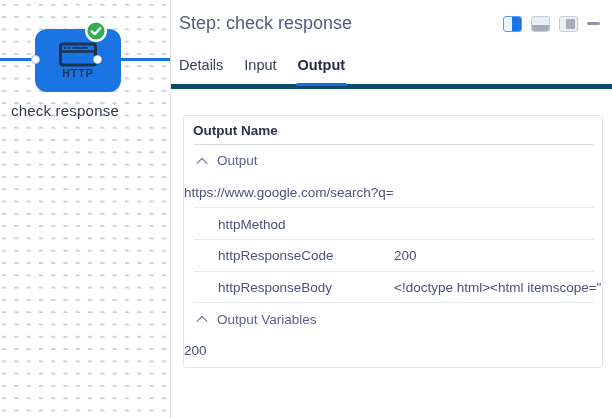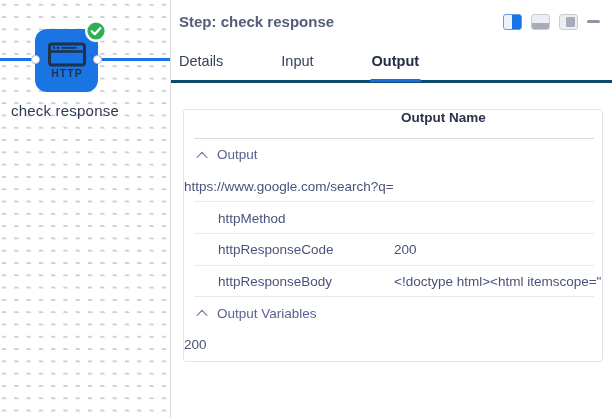--- a/index.html
+++ b/index.html
@@ -14,21 +14,21 @@
   .canvas {
     position:absolute; left:0; top:0; width:170px; height:418px;
     background-color:#fff;
     background-image:radial-gradient(2.6px 1.1px at 4px 5px, rgba(150,162,178,.50) 97%, transparent 100%);
     background-size:12.3px 12.3px;
   }
   .edge { position:absolute; height:3px; background:#1b74e4; top:58px; }
   .edge.left  { left:0; width:32px; }
   .edge.right { left:101px; width:69px; }
   .node {
-    position:absolute; left:35px; top:29px; width:63px; height:63px;
+    position:absolute; left:35px; top:29px; width:86px; height:63px;
     background:#1b74e4; border-radius:12px;
     display:flex; align-items:center; justify-content:center;
   }
   .port {
     position:absolute; width:9px; height:9px; border-radius:50%;
     background:#fff; border:1px solid #b7c1cd; top:55px;
     box-shadow:0 0 2px rgba(0,0,0,.15);
   }
   .port.left  { left:31px; }
   .port.right { left:93px; }
@@ -40,55 +40,55 @@
 
   
   .panel {
     position:absolute; left:170px; top:0; width:442px; height:418px;
     background:#fff; border-left:1px solid #dbdfe5;
   }
   .panel-header {
     display:flex; align-items:center; justify-content:space-between;
     padding:13px 12px 0 8px;
   }
-  .panel-title { font-size:15px; font-weight:700; color:#555c7c; }
+  .panel-title { font-size:18px; font-weight:400; color:#555c7c; }
   .header-actions { display:flex; align-items:center; gap:9px; }
   .layout-icon {
     width:19px; height:16px; border-radius:3px; cursor:pointer;
     border:1px solid #c7ccd6; background:#eceef2; position:relative; overflow:hidden;
   }
   .layout-icon.split {
     border-color:#5d9bed;
     background:linear-gradient(to right, #eaf3fe 50%, #1b74e4 50%);
   }
   .layout-icon.bottom::after {
     content:""; position:absolute; left:0; right:0; bottom:0; height:6px; background:#a6acba;
   }
   .layout-icon.rightpane::after {
     content:""; position:absolute; right:2px; top:2px; bottom:2px; width:9px;
     background:#a6acba; border-radius:1px;
   }
   .minimize { width:13px; height:2.5px; border-radius:2px; background:#8d94a4; cursor:pointer; }
 
-  .tabs { display:flex; padding:0 8px; margin-top:23px; border-bottom:3px solid #0c4a6e;gap:37px; }
+  .tabs { display:flex; padding:0 8px; margin-top:23px; border-bottom:5px solid #0c4a6e; }
   .tab {
     margin-right:21px; padding-bottom:11px; font-size:14.5px; color:#35405c;
     position:relative; cursor:pointer;
   }
   .tab.active { font-weight:700; color:#222c44; }
   .tab.active::after {
     content:""; position:absolute; left:-2px; right:-2px; bottom:-2px;
     height:3px; border-radius:2px; background:#1b6be0;
   }
 
   .output-table {
     margin:26px 9px 0 12px; width:420px;
     border:1px solid #e2e5ec; border-radius:3px; background:#fff;
   }
-  .thead { display:flex; align-items:flex-end; height:29px; position:relative;flex-direction:column; }
+  .thead { display:flex; align-items:center; height:29px; position:relative; }
   .thead .cell-name, .thead .cell-value {
     font-size:13.5px; font-weight:700; color:#2b3249;
   }
   .thead::after {
     content:""; position:absolute; left:10px; right:8px; bottom:0; height:1px; background:#d7dbe2;
   }
   .cell-name { width:210px; padding-left:9px; flex-shrink:0; }
   .cell-value { flex:1; white-space:nowrap; overflow:hidden; padding-right:1px; }
   .trow {
     display:flex; align-items:center; height:31.7px; position:relative;

